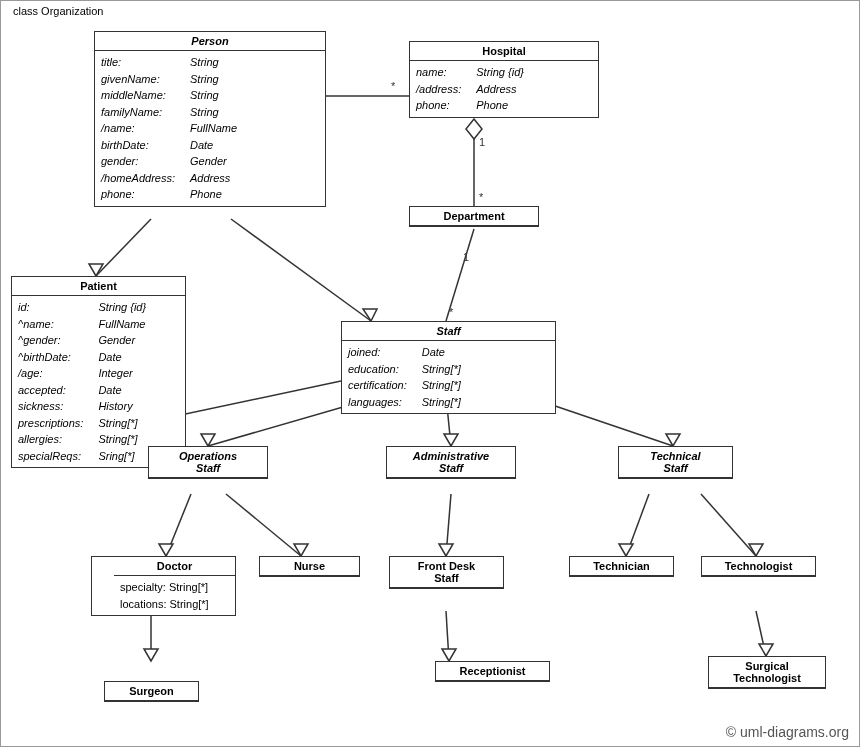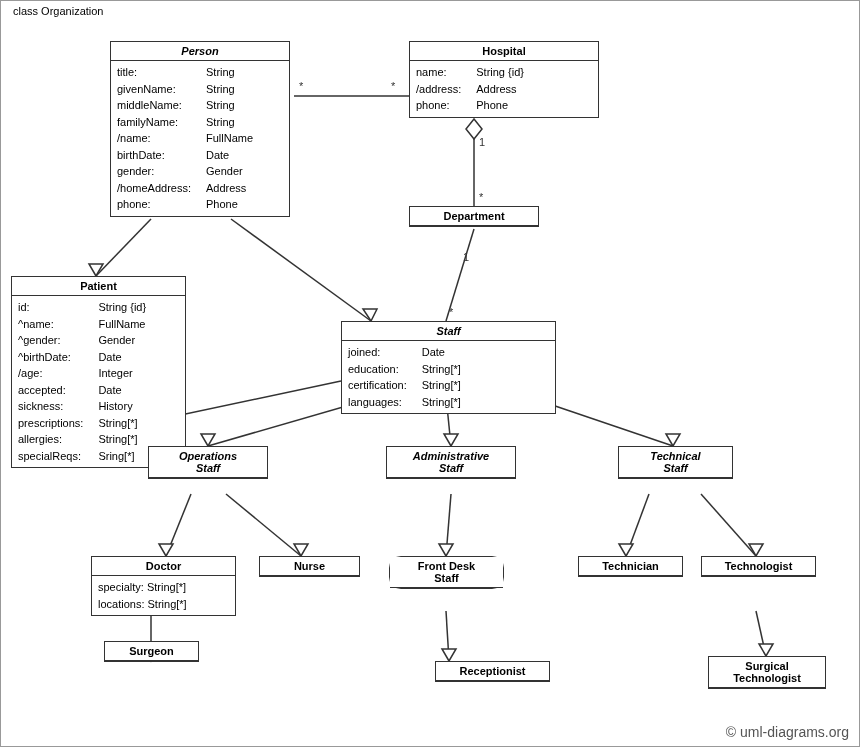--- a/index.html
+++ b/index.html
@@ -45,20 +45,21 @@
     .uml-class .class-body {
       padding: 3px 6px;
       line-height: 1.5;
     }
     .class-body table {
       border-collapse: collapse;
     }
     .class-body td {
       padding: 0 15px 0 0;
       white-space: nowrap;
+      font-style: italic;
     }
     svg.arrows {
       position: absolute;
       top: 0;
       left: 0;
       width: 860px;
       height: 747px;
       pointer-events: none;
     }
     .copyright {
@@ -128,21 +129,21 @@
     <line x1="150" y1="610" x2="150" y2="660" stroke="#333" stroke-width="1.5"></line>
     <polygon points="150,660 143,648 157,648" fill="white" stroke="#333" stroke-width="1.5"></polygon>
 
     <line x1="445" y1="610" x2="448" y2="660" stroke="#333" stroke-width="1.5"></line>
     <polygon points="448,660 441,648 455,648" fill="white" stroke="#333" stroke-width="1.5"></polygon>
 
     <line x1="755" y1="610" x2="765" y2="655" stroke="#333" stroke-width="1.5"></line>
     <polygon points="765,655 758,643 772,643" fill="white" stroke="#333" stroke-width="1.5"></polygon>
   </svg>
 
-  <div class="uml-class" style="left:93px; top:40px; width:180px;margin-left:16px;">
+  <div class="uml-class" style="left:93px; top:30px; width:232px;">
     <div class="class-header italic">Person</div>
     <div class="class-body">
       <table>
         <tbody>
             <tr>
               <td>title:</td>
               <td>String</td>
             </tr>
         <tr>
               <td>givenName:</td>
@@ -288,45 +289,45 @@
   </div>
 
   <div class="uml-class" style="left:385px; top:445px; width:130px; text-align:center;">
     <div class="class-header italic" style="font-style:italic;">Administrative<br>Staff</div>
   </div>
 
   <div class="uml-class" style="left:617px; top:445px; width:115px; text-align:center;">
     <div class="class-header italic" style="font-style:italic;">Technical<br>Staff</div>
   </div>
 
-  <div class="uml-class" style="left:90px; top:555px; width:145px;">
+  <div class="uml-class" style="left:90px; top:555px; width:145px;padding-left:22px;">
     <div class="class-header">Doctor</div>
     <div class="class-body">
       <div>specialty: String[*]</div>
       <div>locations: String[*]</div>
     </div>
   </div>
 
   <div class="uml-class" style="left:258px; top:555px; width:101px;">
     <div class="class-header">Nurse</div>
   </div>
 
-  <div class="uml-class" style="left:388px; top:555px; width:115px; text-align:center;border-radius:12px;">
+  <div class="uml-class" style="left:388px; top:555px; width:115px; text-align:center;">
     <div class="class-header">Front Desk<br>Staff</div>
   </div>
 
-  <div class="uml-class" style="left:568px; top:555px; width:105px;margin-left:9px;">
+  <div class="uml-class" style="left:568px; top:555px; width:105px;">
     <div class="class-header">Technician</div>
   </div>
 
   <div class="uml-class" style="left:700px; top:555px; width:115px;">
     <div class="class-header">Technologist</div>
   </div>
 
-  <div class="uml-class" style="left:103px; top:640px; width:95px;">
+  <div class="uml-class" style="left:103px; top:680px; width:95px;">
     <div class="class-header">Surgeon</div>
   </div>
 
   <div class="uml-class" style="left:390px; top:660px; width:115px;margin-left:44px;">
     <div class="class-header">Receptionist</div>
   </div>
 
   <div class="uml-class" style="left:707px; top:655px; width:118px; text-align:center;">
     <div class="class-header">Surgical<br>Technologist</div>
   </div>

